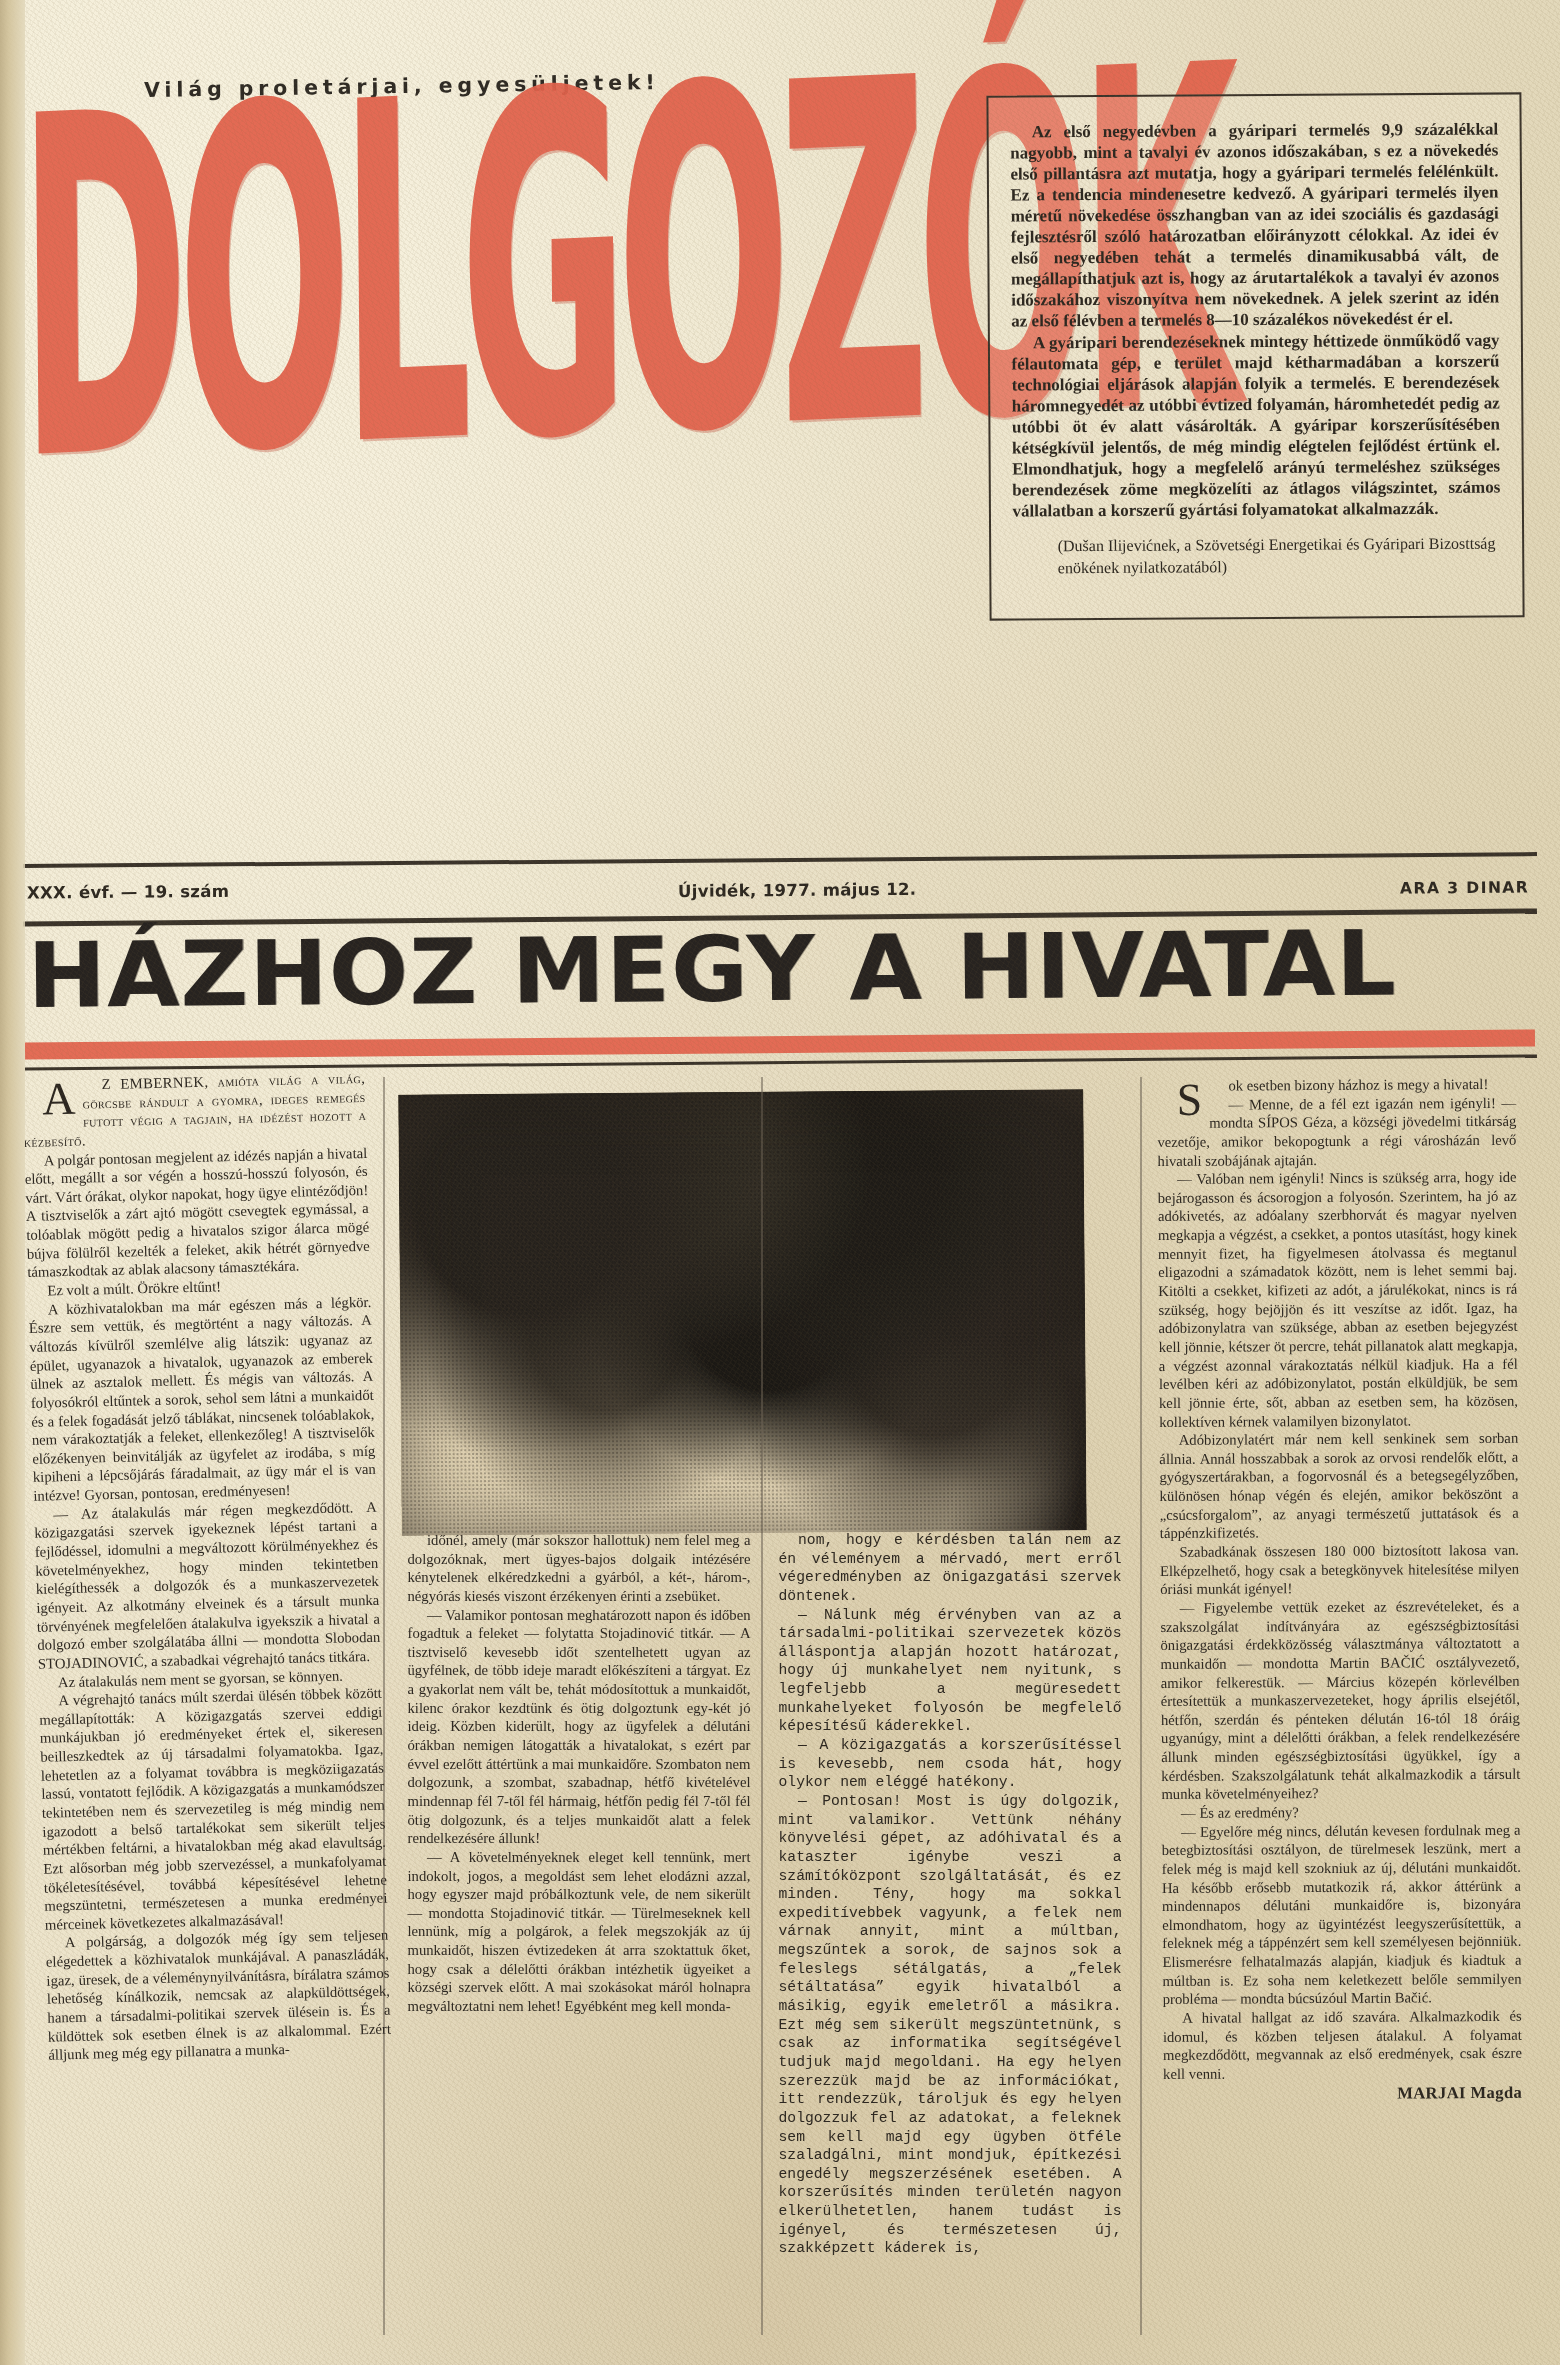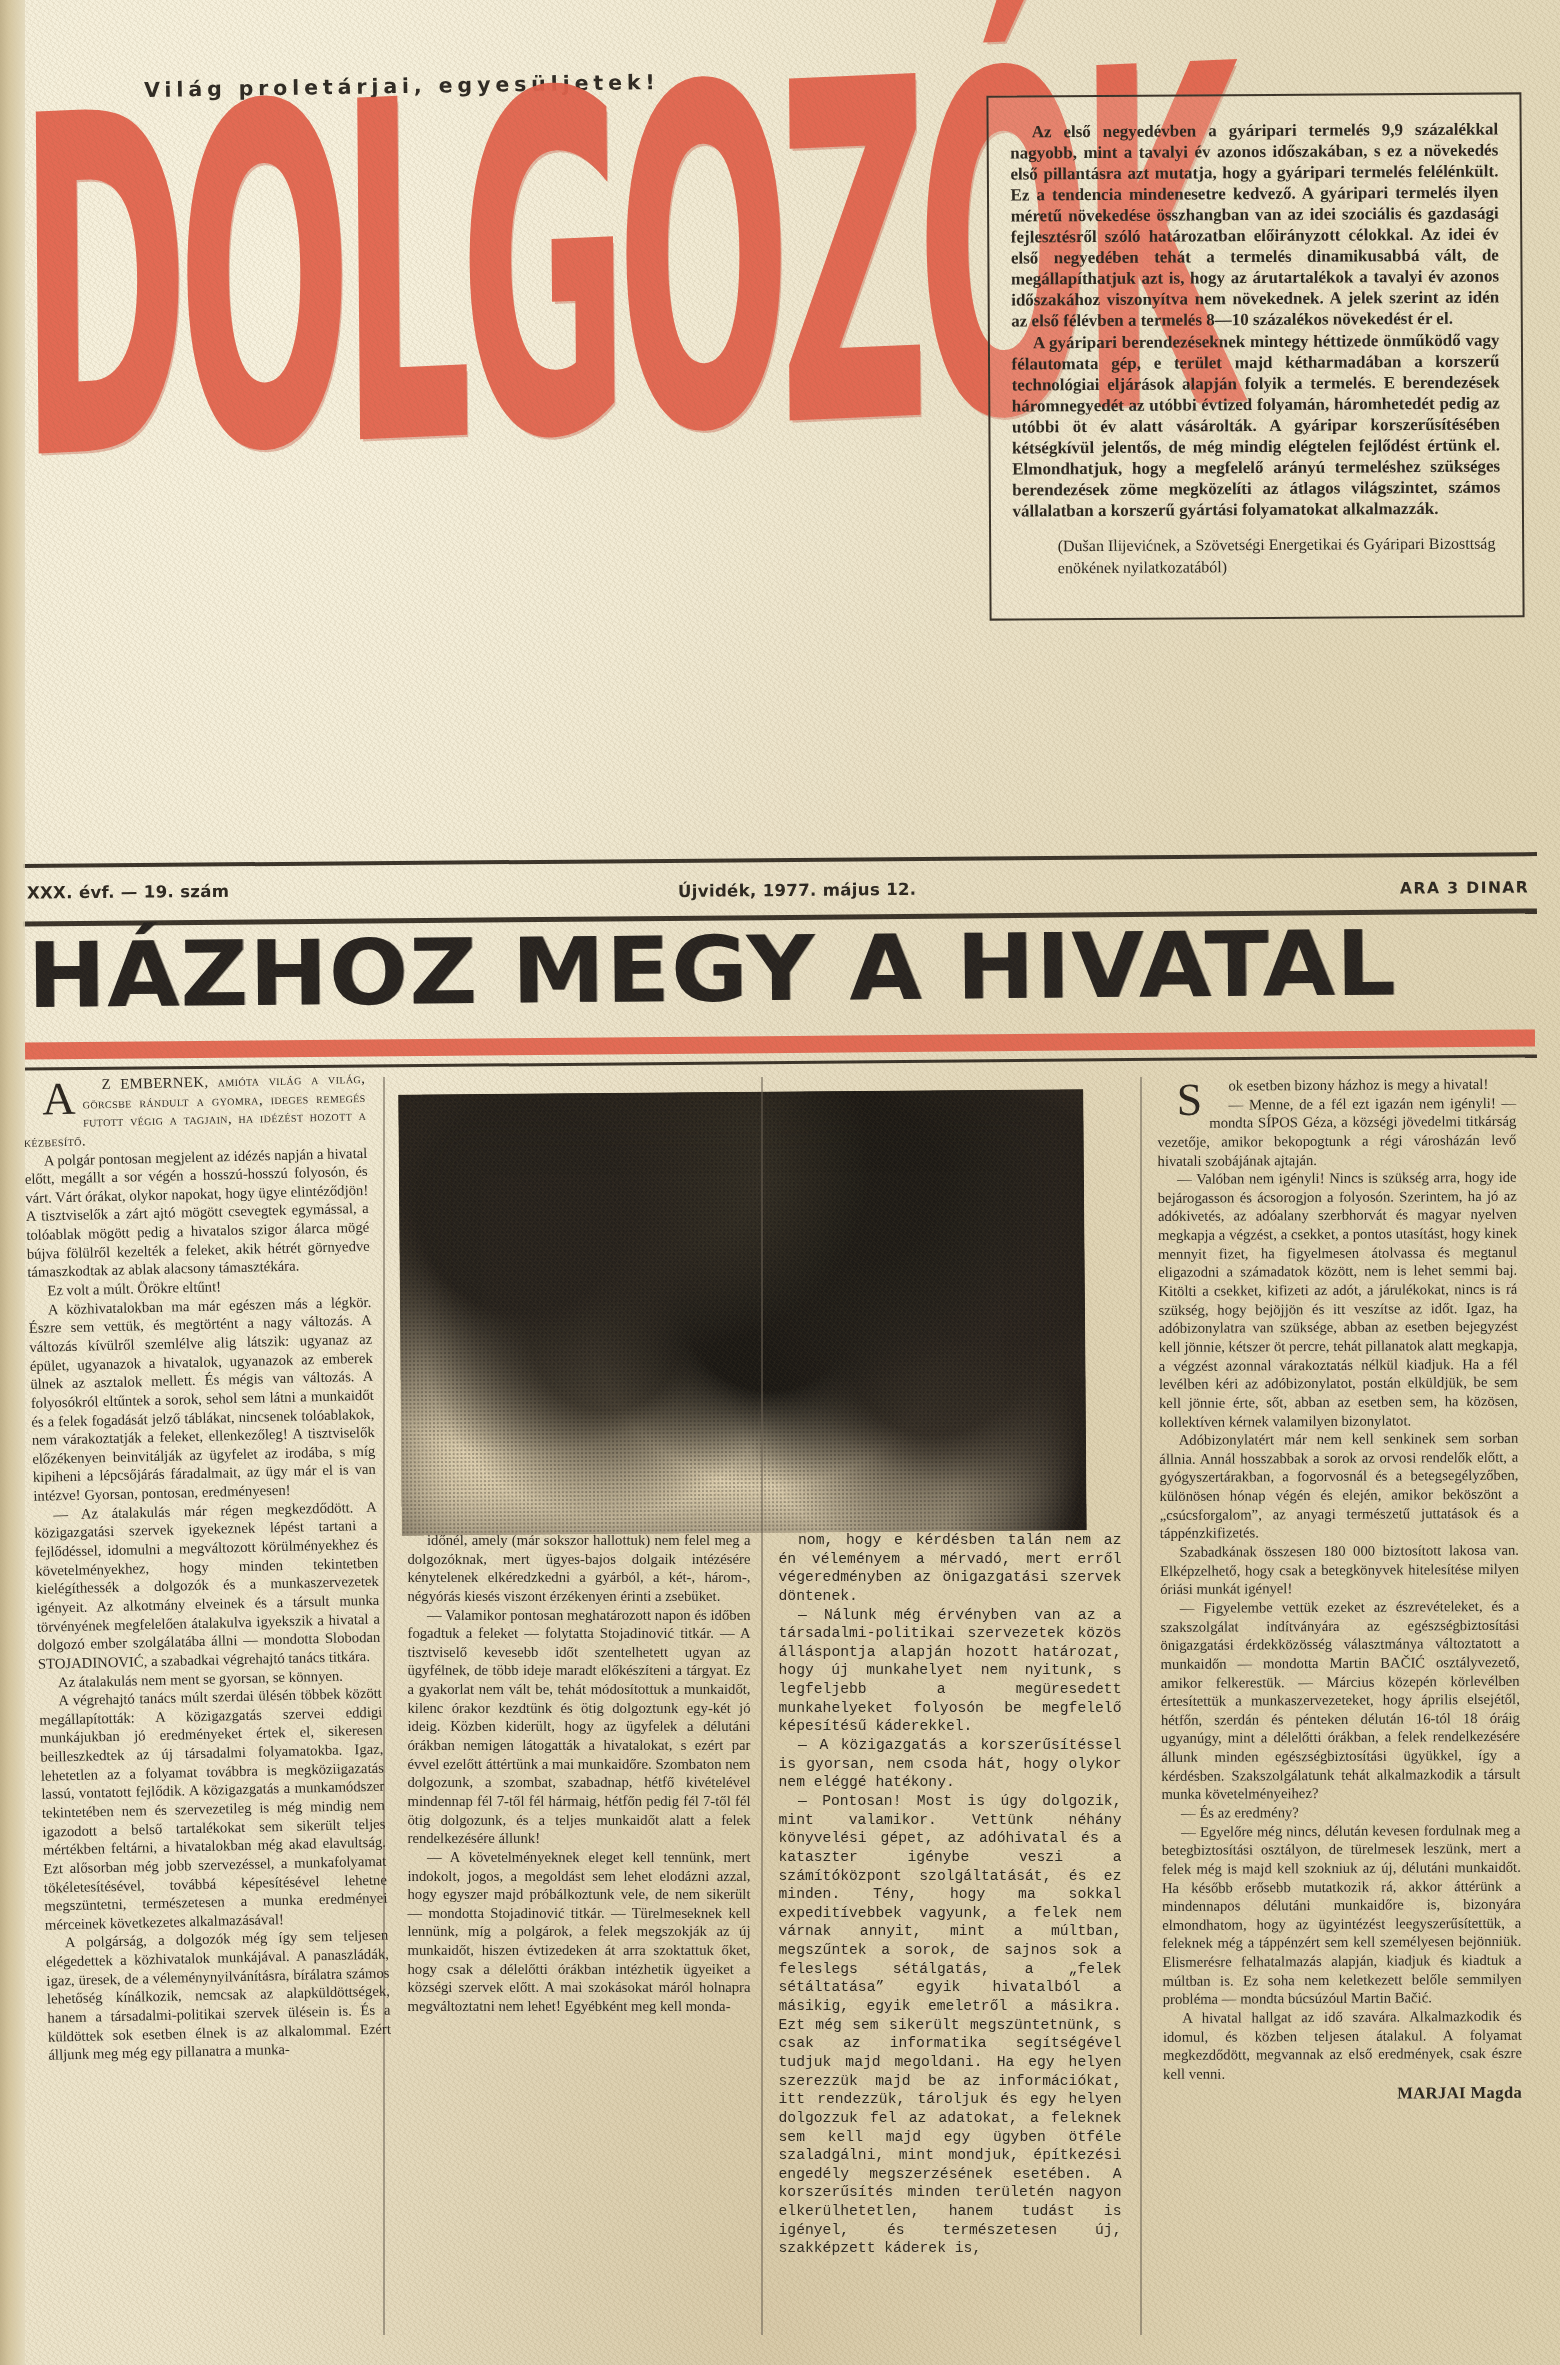--- a/index.html
+++ b/index.html
@@ -255,21 +255,21 @@
 
     <div class="col c2" style="top:454px;">
       <p>időnél, amely (már sokszor hallottuk) nem felel meg a dolgozóknak, mert ügyes-bajos dolgaik intézésére kénytelenek elkéredzkedni a gyárból, a két-, három-, négyórás kiesés viszont érzékenyen érinti a zsebüket.</p>
       <p>— Valamikor pontosan meghatározott napon és időben fogadtuk a feleket — folytatta Stojadinović titkár. — A tisztviselő kevesebb időt szentelhetett ugyan az ügyfélnek, de több ideje maradt előkészíteni a tárgyat. Ez a gyakorlat nem vált be, tehát módosítottuk a munkaidőt, kilenc órakor kezdtünk és ötig dolgoztunk egy-két jó ideig. Közben kiderült, hogy az ügyfelek a délutáni órákban nemigen látogatták a hivatalokat, s ezért par évvel ezelőtt áttértünk a mai munkaidőre. Szombaton nem dolgozunk, a szombat, szabadnap, hétfő kivételével mindennap fél 7-től fél hármaig, hétfőn pedig fél 7-től fél ötig dolgozunk, és a teljes munkaidőt alatt a felek rendelkezésére állunk!</p>
       <p>— A követelményeknek eleget kell tennünk, mert indokolt, jogos, a megoldást sem lehet elodázni azzal, hogy egyszer majd próbálkoztunk vele, de nem sikerült — mondotta Stojadinović titkár. — Türelmeseknek kell lennünk, míg a polgárok, a felek megszokják az új munkaidőt, hiszen évtizedeken át arra szoktattuk őket, hogy csak a délelőtti órákban intézhetik ügyeiket a községi szervek előtt. A mai szokásokat máról holnapra megváltoztatni nem lehet! Egyébként meg kell monda-</p>
     </div>
 
     <div class="col c3" style="top:454px;font-family:Liberation Mono, monospace;">
       <p>nom, hogy e kérdésben talán nem az én véleményem a mérvadó, mert erről végeredményben az önigazgatási szervek döntenek.</p>
       <p>— Nálunk még érvényben van az a társadalmi-politikai szervezetek közös álláspontja alapján hozott határozat, hogy új munkahelyet nem nyitunk, s legfeljebb a megüresedett munkahelyeket folyosón be megfelelő képesítésű káderekkel.</p>
-      <p>— A közigazgatás a korszerűsítéssel is gyorsan, nem csoda hát, hogy olykor nem eléggé hatékony.</p>
+      <p>— A közigazgatás a korszerűsítéssel is kevesebb, nem csoda hát, hogy olykor nem eléggé hatékony.</p>
       <p>— Pontosan! Most is úgy dolgozik, mint valamikor. Vettünk néhány könyvelési gépet, az adóhivatal és a kataszter igénybe veszi a számítóközpont szolgáltatását, és ez minden. Tény, hogy ma sokkal expeditívebbek vagyunk, a felek nem várnak annyit, mint a múltban, megszűntek a sorok, de sajnos sok a feleslegs sétálgatás, a „felek sétáltatása” egyik hivatalból a másikig, egyik emeletről a másikra. Ezt még sem sikerült megszüntetnünk, s csak az informatika segítségével tudjuk majd megoldani. Ha egy helyen szerezzük majd be az információkat, itt rendezzük, tároljuk és egy helyen dolgozzuk fel az adatokat, a feleknek sem kell majd egy ügyben ötféle szaladgálni, mint mondjuk, építkezési engedély megszerzésének esetében. A korszerűsítés minden területén nagyon elkerülhetetlen, hanem tudást is igényel, és természetesen új, szakképzett káderek is,</p>
     </div>
 
     <div class="col c4">
       <p class="dropcap">Sok esetben bizony házhoz is megy a hivatal!</p>
       <p>— Menne, de a fél ezt igazán nem igényli! — mondta SÍPOS Géza, a községi jövedelmi titkárság vezetője, amikor bekopogtunk a régi városházán levő hivatali szobájának ajtaján.</p>
       <p>— Valóban nem igényli! Nincs is szükség arra, hogy ide bejárogasson és ácsorogjon a folyosón. Szerintem, ha jó az adókivetés, az adóalany szerbhorvát és magyar nyelven megkapja a végzést, a csekket, a pontos utasítást, hogy kinek mennyit fizet, ha figyelmesen átolvassa és megtanul eligazodni a számadatok között, nem is lehet semmi baj. Kitölti a csekket, kifizeti az adót, a járulékokat, nincs is rá szükség, hogy bejöjjön és itt veszítse az időt. Igaz, ha adóbizonylatra van szüksége, abban az esetben bejegyzést kell jönnie, kétszer öt percre, tehát pillanatok alatt megkapja, a végzést azonnal várakoztatás nélkül kiadjuk. Ha a fél levélben kéri az adóbizonylatot, postán elküldjük, be sem kell jönnie érte, sőt, abban az esetben sem, ha közösen, kollektíven kérnek valamilyen bizonylatot.</p>
       <p>Adóbizonylatért már nem kell senkinek sem sorban állnia. Annál hosszabbak a sorok az orvosi rendelők előtt, a gyógyszertárakban, a fogorvosnál és a betegsegélyzőben, különösen hónap végén és elején, amikor beköszönt a „csúcsforgalom”, az anyagi természetű juttatások és a táppénzkifizetés.</p>
       <p>Szabadkának összesen 180 000 biztosított lakosa van. Elképzelhető, hogy csak a betegkönyvek hitelesítése milyen óriási munkát igényel!</p>
       <p>— Figyelembe vettük ezeket az észrevételeket, és a szakszolgálat indítványára az egészségbiztosítási önigazgatási érdekközösség választmánya változtatott a munkaidőn — mondotta Martin BAČIĆ osztályvezető, amikor felkerestük. — Március közepén körlevélben értesítettük a munkaszervezeteket, hogy április elsejétől, hétfőn, szerdán és pénteken délután 16-tól 18 óráig ugyanúgy, mint a délelőtti órákban, a felek rendelkezésére állunk minden egészségbiztosítási ügyükkel, így a kérdésben. Szakszolgálatunk tehát alkalmazkodik a társult munka követelményeihez?</p>

